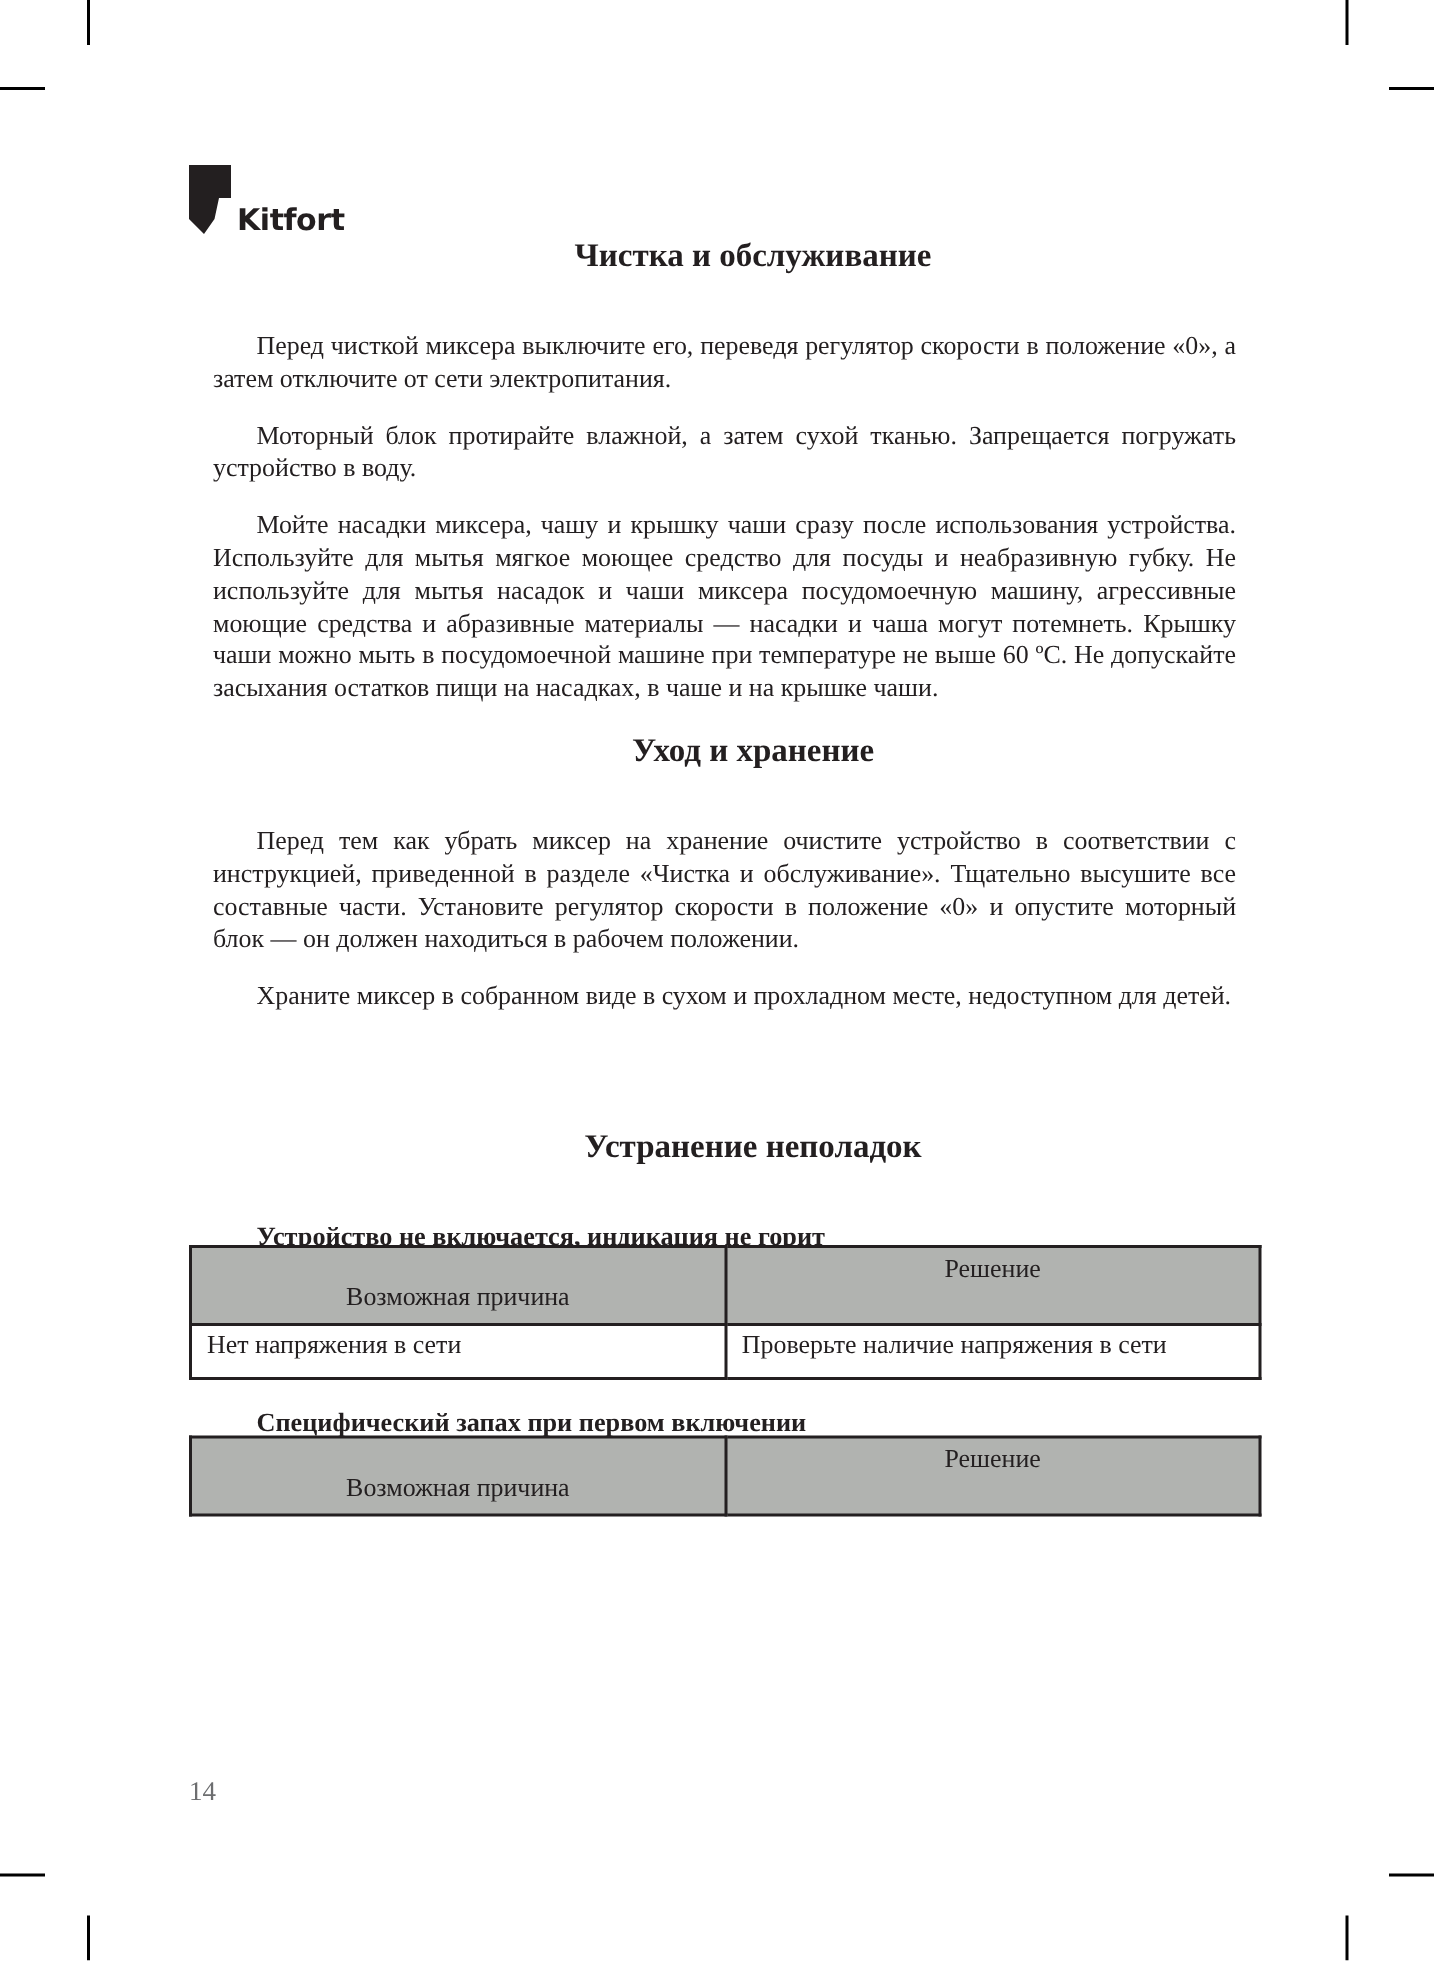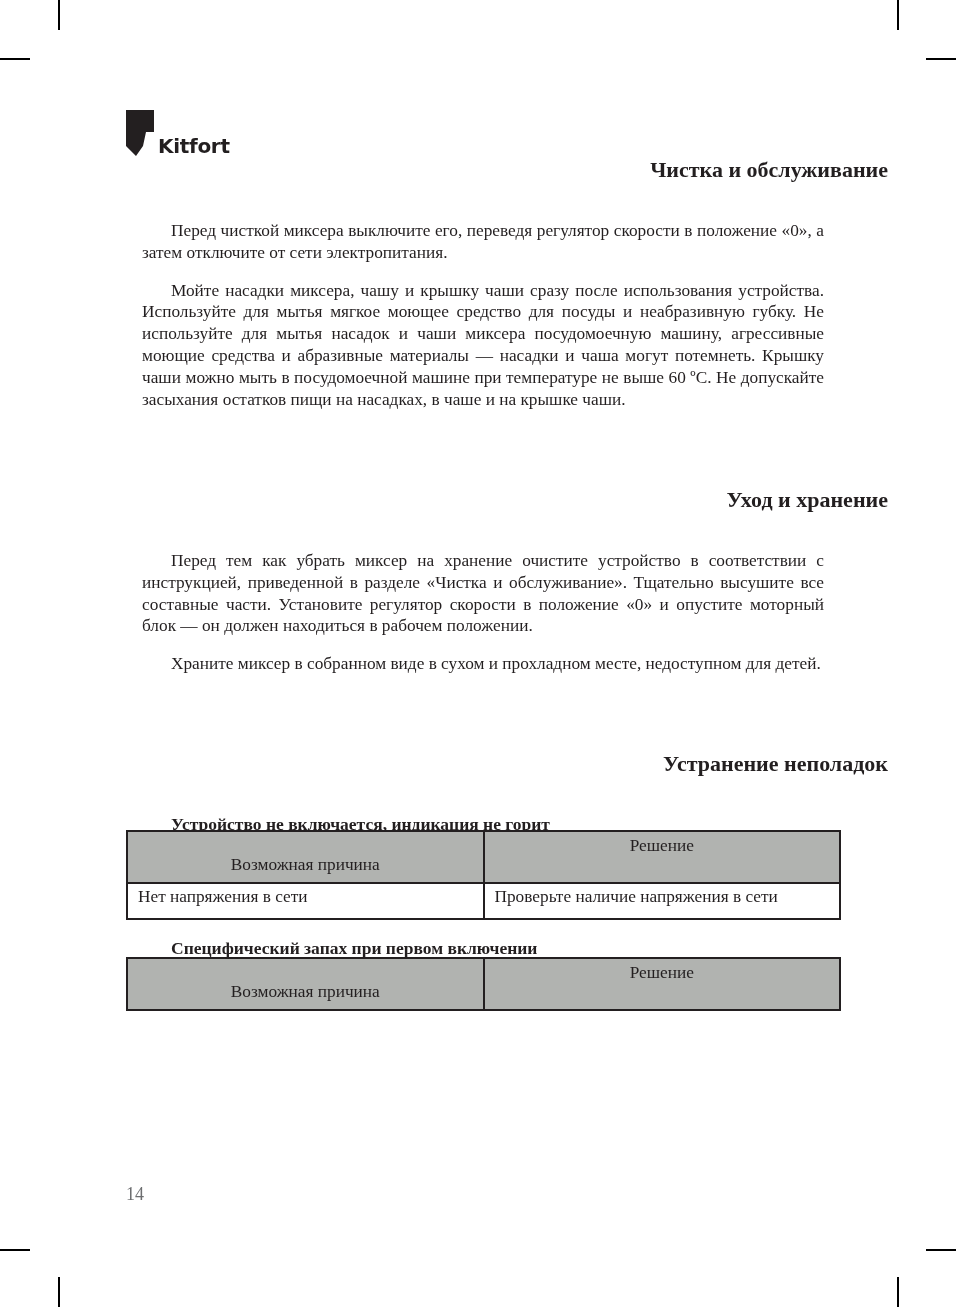--- a/index.html
+++ b/index.html
@@ -2,21 +2,21 @@
 <html><head>
 <meta charset="utf-8">
 <style>
   html, body { margin:0; padding:0; }
   body { width:956px; height:1307px; background:#ffffff; position:relative; overflow:hidden;
          font-family:"Liberation Serif","DejaVu Serif",serif; color:#231f20; }
   .crop { position:absolute; background:#000; }
   .logo { position:absolute; left:126px; top:110px; width:100px; height:50px; }
   .logo-text { position:absolute; left:158px; top:134px; font-family:"DejaVu Sans","Liberation Sans",sans-serif;
                font-weight:bold; font-size:20px; letter-spacing:-0.3px; color:#231f20; line-height:24px; }
-  .h { position:absolute; left:144px; width:744px; text-align:right; font-weight:bold; font-size:22px;
+  .h { position:absolute; left:130px; width:744px; text-align:center; font-weight:bold; font-size:22px;
        line-height:26px; margin:0; }
   .body-text { position:absolute; left:126px; width:714px; font-size:17.3px; line-height:21.8px; text-align:justify; margin:0; }
   .body-text p { margin:16px; text-indent:29px; text-align:justify; }
   .sub { position:absolute; left:155px; font-weight:bold; font-size:17.5px; line-height:22px; margin:16px; }
   table.ts { position:absolute; left:126px; width:715px; border-collapse:collapse; font-size:17.3px; }
   table.ts th, table.ts td { border:2px solid #231f20; vertical-align:top; }
   table.ts th { background:#b1b3b0; font-weight:normal; text-align:center; height:34px; padding:0; }
   table.ts th.c1 { vertical-align:middle; padding-top:16px; }
   table.ts th.c2 { vertical-align:top; padding-top:4px; }
   table.ts td { padding:2px 8px 2px 10px; line-height:22px; text-align:justify; }
@@ -37,20 +37,21 @@
 <div class="logo">
   <svg width="28" height="46" viewBox="0 0 28 46" style="position:absolute;left:0;top:0;">
     <path d="M0 0 H28 V22 H20 L17 36 L10 46 L0 36 Z" fill="#231f20"></path>
   </svg>
 </div>
 <div class="logo-text">Kitfort</div>
 
 <h2 class="h" style="top:157px;">Чистка и обслуживание</h2>
 <div class="body-text" style="top:204px;">
   <p>Перед чисткой миксера выключите его, переведя регулятор скорости в положение «0», а затем отключите от сети электропитания.</p>
+  <p>Моторный блок протирайте влажной, а затем сухой тканью. Запрещается погружать устройство в воду.</p>
   <p>Мойте насадки миксера, чашу и крышку чаши сразу после использования устройства. Используйте для мытья мягкое моющее средство для посуды и неабразивную губку. Не используйте для мытья насадок и чаши миксера посудомоечную машину, агрессивные моющие средства и абразивные материалы — насадки и чаша могут потемнеть. Крышку чаши можно мыть в посудомоечной машине при температуре не выше 60 ºС. Не допускайте засыхания остатков пищи на насадках, в чаше и на крышке чаши.</p>
 </div>
 
 <h2 class="h" style="top:487px;">Уход и хранение</h2>
 <div class="body-text" style="top:534px;">
   <p>Перед тем как убрать миксер на хранение очистите устройство в соответствии с инструкцией, приведенной в разделе «Чистка и обслуживание». Тщательно высушите все составные части. Установите регулятор скорости в положение «0» и опустите моторный блок — он должен находиться в рабочем положении.</p>
   <p>Храните миксер в собранном виде в сухом и прохладном месте, недоступном для детей.</p>
 </div>
 
 <h2 class="h" style="top:751px;">Устранение неполадок</h2>

